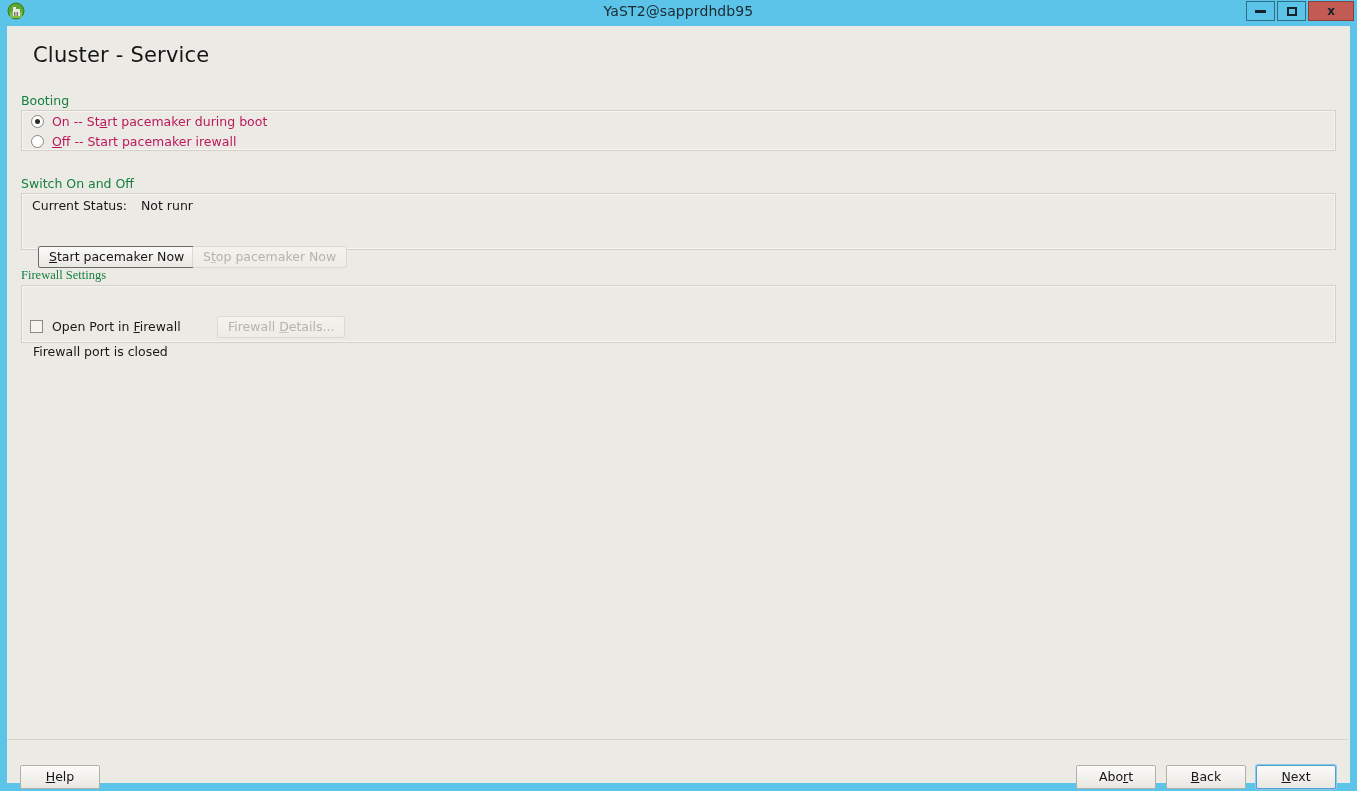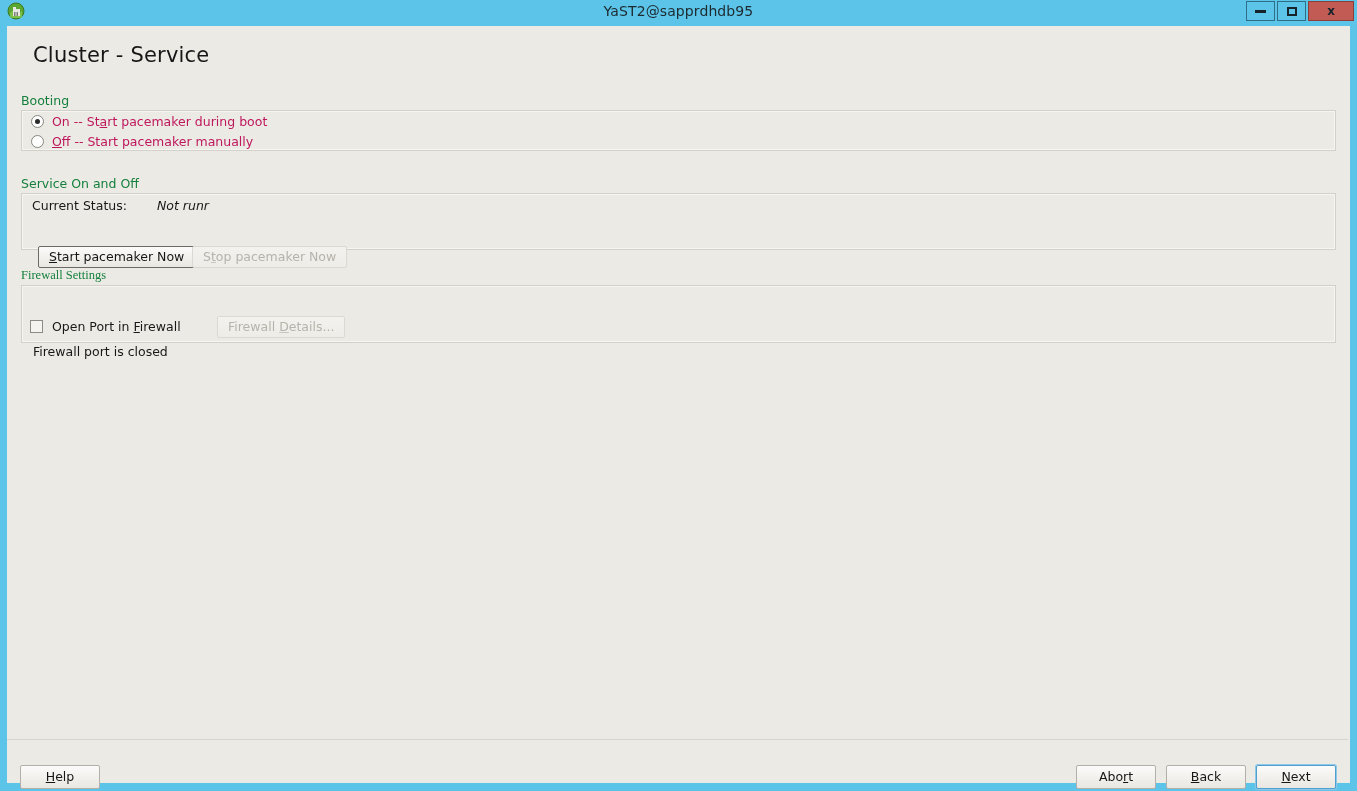--- a/index.html
+++ b/index.html
@@ -178,21 +178,21 @@
 
   
   .status-line {
     position: absolute;
     left: 25px;
     top: 172px;
     font-size: 12.5px;
     color: #181818;
     white-space: nowrap;
   }
-  .status-value { margin-left: 30px; font-style: italic; }
+  .status-value { margin-left: 14px; }
 
   
   .btn {
     font-family: "DejaVu Sans", "Liberation Sans", sans-serif;
     font-size: 12.5px;
     color: #161616;
     background: linear-gradient(to bottom, #fbfbfa 0%, #f3f1ed 50%, #e9e7e1 100%);
     border: 1px solid #b3b0a9;
     border-radius: 2px;
     box-sizing: border-box;
@@ -303,24 +303,24 @@
     <div class="grp-label lbl-booting">Booting</div>
     <div class="frame frame-booting"></div>
 
     <div class="radio-row r1">
       <span class="radio checked"></span>
       <span class="radio-label"><span>On -- St</span><span class="mn">a</span><span>rt pacemaker during boot</span></span>
     </div>
 
     <div class="radio-row r2">
       <span class="radio"></span>
-      <span class="radio-label"><span></span><span class="mn">O</span><span>ff -- Start pacemaker manually</span></span>
-    </div>
-
-    <div class="grp-label lbl-switch">Service On and Off</div>
+      <span class="radio-label"><span></span><span class="mn">O</span><span>ff -- Start pacemaker irewall</span></span>
+    </div>
+
+    <div class="grp-label lbl-switch">Switch On and Off</div>
     <div class="frame frame-switch"></div>
 
     <div class="status-line">
       <span>Current Status:</span><span class="status-value">Not runr</span>
     </div>
 
     <div class="btn strong btn-start"><span></span><span class="mn">S</span><span>tart pacemaker Now</span></div>
 
     <div class="btn disabled btn-stop"><span>S</span><span class="mn">t</span><span>op pacemaker Now</span></div>
 

